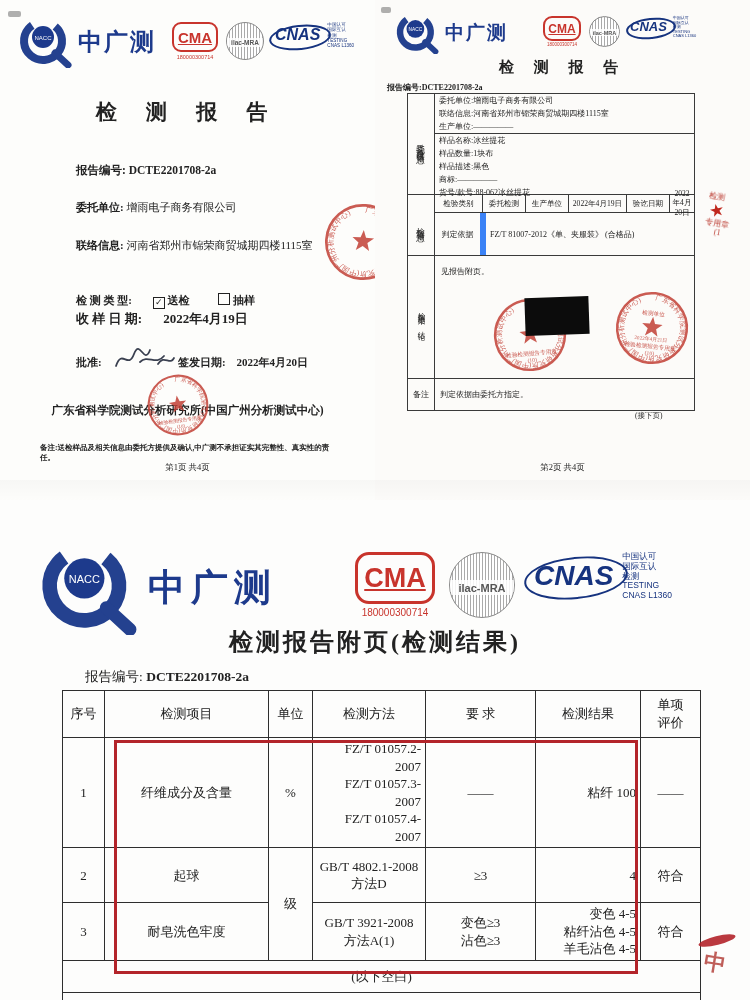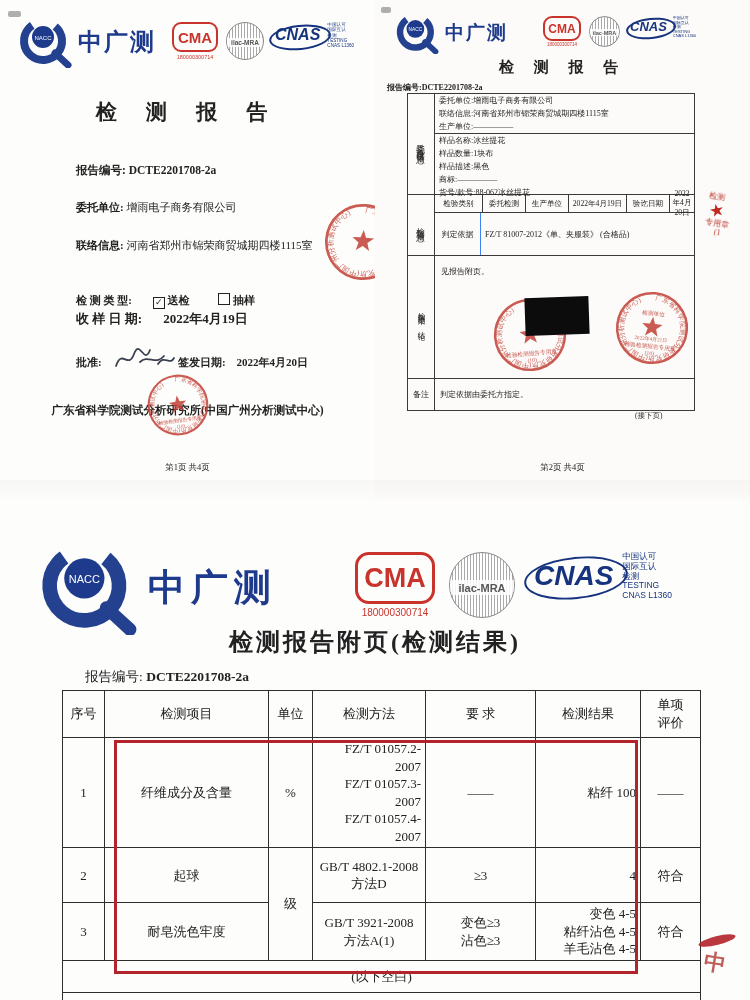--- a/index.html
+++ b/index.html
@@ -10,21 +10,21 @@
   #page2{left:375px;top:0;width:375px;height:500px;background:#fcfbf9;}
   #page3{left:0;top:500px;width:750px;height:500px;background:#fdfdfc;}
   .abs{position:absolute;}
   
   .brand{display:flex;align-items:center;gap:6px;}
   .brand-text{font-weight:bold;color:#1d3a8c;font-family:"Liberation Sans",sans-serif;letter-spacing:2px;}
   
   .certs{display:flex;align-items:flex-start;gap:8px;}
   .cma{display:flex;flex-direction:column;align-items:center;}
   .cma-box{border:2px solid #c8342c;border-radius:9px;color:#c8342c;font-weight:bold;
-           font-family:"Liberation Sans",sans-serif;display:flex;align-items:center;justify-content:center;}
+           font-family:"Liberation Sans",sans-serif;display:flex;align-items:center;justify-content:center;text-decoration:underline;}
   .cma-no{color:#c8342c;font-family:"Liberation Sans",sans-serif;}
   .ilac{border-radius:50%;border:1px solid #8a8a8a;position:relative;overflow:hidden;
         background:repeating-linear-gradient(90deg,#fff 0 2px,#aaa 2px 3px);}
   .ilac-band{position:absolute;left:0;right:0;top:42%;height:24%;background:rgba(255,255,255,.85);
              display:flex;align-items:center;justify-content:center;color:#555;font-weight:bold;
              font-family:"Liberation Sans",sans-serif;}
   .cnas{display:flex;align-items:flex-start;gap:4px;}
   .cnas-word{font-family:"Liberation Sans",sans-serif;font-weight:bold;font-style:italic;color:#16337f;position:relative;}
   .cnas-word:before{content:"";position:absolute;left:-6%;top:10%;width:112%;height:80%;
                     border:2px solid #16337f;border-radius:50%;transform:rotate(-6deg);}
@@ -158,20 +158,21 @@
 
     <svg class="stamp" style="left:323px;top:202px;transform:rotate(4deg);" width="80" height="80" viewBox="0 0 120 120">
       <defs>
           <path id="ring2" d="M60,15 a45,45 0 1,1 -0.02,0"></path>
         </defs>
       <circle cx="60" cy="60" r="55" fill="none" stroke="currentColor" stroke-width="4"></circle>
       <text font-size="11"><textPath href="#ring2">广东省科学院测试分析研究所(中国广州分析测试中心)</textPath></text>
       <polygon fill="currentColor" points="60,42 64.1,53.3 76.2,53.7 66.7,61.2 70,72.8 60,66 50,72.8 53.3,61.2 43.8,53.7 55.9,53.3"></polygon>
     </svg>
 
+    <div class="abs" style="left:40px;top:443px;width:300px;font-size:7.5px;font-weight:bold;">备注:送检样品及相关信息由委托方提供及确认,中广测不承担证实其完整性、真实性的责任。</div>
     <div class="abs" style="left:0;top:462px;width:375px;text-align:center;font-size:8.5px;">第1页  共4页</div>
   </div>
 
   <div class="page" id="page2">
     <div class="artifact abs" style="left:6px;top:7px;width:10px;height:6px;"></div>
 
     <div class="abs brand" style="left:20px;top:12px;">
       <svg width="44" height="42" viewBox="0 0 54 52">
         <circle cx="25" cy="25" r="19" fill="none" stroke="#24418f" stroke-width="8" pathLength="126" stroke-dasharray="100 26" transform="rotate(-50 25 25)"></circle>
         <line x1="37" y1="37" x2="50" y2="49" stroke="#24418f" stroke-width="7" stroke-linecap="round"></line>
@@ -228,21 +229,21 @@
         <div class="cells">
           <div class="mini">
             <div style="width:45px;">检验类别</div>
             <div style="width:40px;">委托检测</div>
             <div style="width:40px;">生产单位</div>
             <div style="width:55px;">2022年4月19日</div>
             <div style="width:40px;">验讫日期</div>
             <div style="flex:1;">2022年4月20日</div>
           </div>
           <div style="flex:1;display:flex;">
-            <div style="width:45px;border-right:1px solid #3b82f6;display:flex;align-items:center;justify-content:center;">判定依据</div>
+            <div style="width:45px;border-right:6px solid #3b82f6;display:flex;align-items:center;justify-content:center;">判定依据</div>
             <div style="flex:1;display:flex;align-items:center;padding:0 4px;">FZ/T 81007-2012《单、夹服装》 (合格品)</div>
           </div>
         </div>
       </div>
 
       <div class="row bb" style="height:122px;">
         <div class="vcell">
           <span class="vtxt" style="font-size:7.5px;">检测结果/结论</span>
         </div>
         <div class="cells" style="position:relative;">

